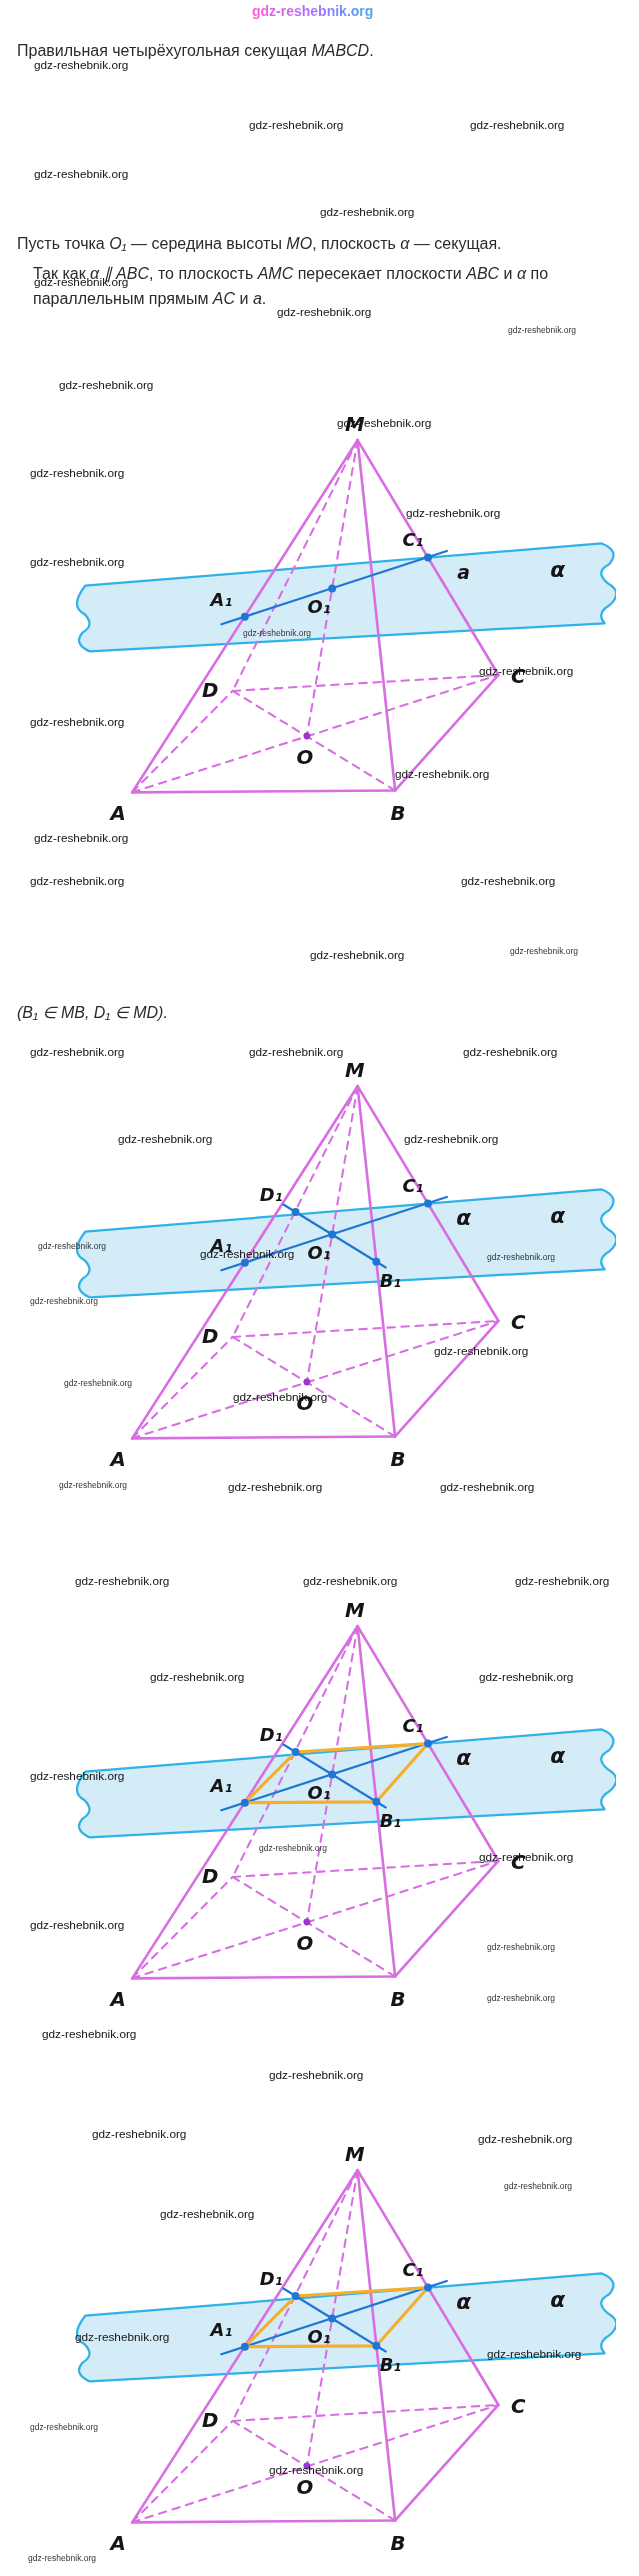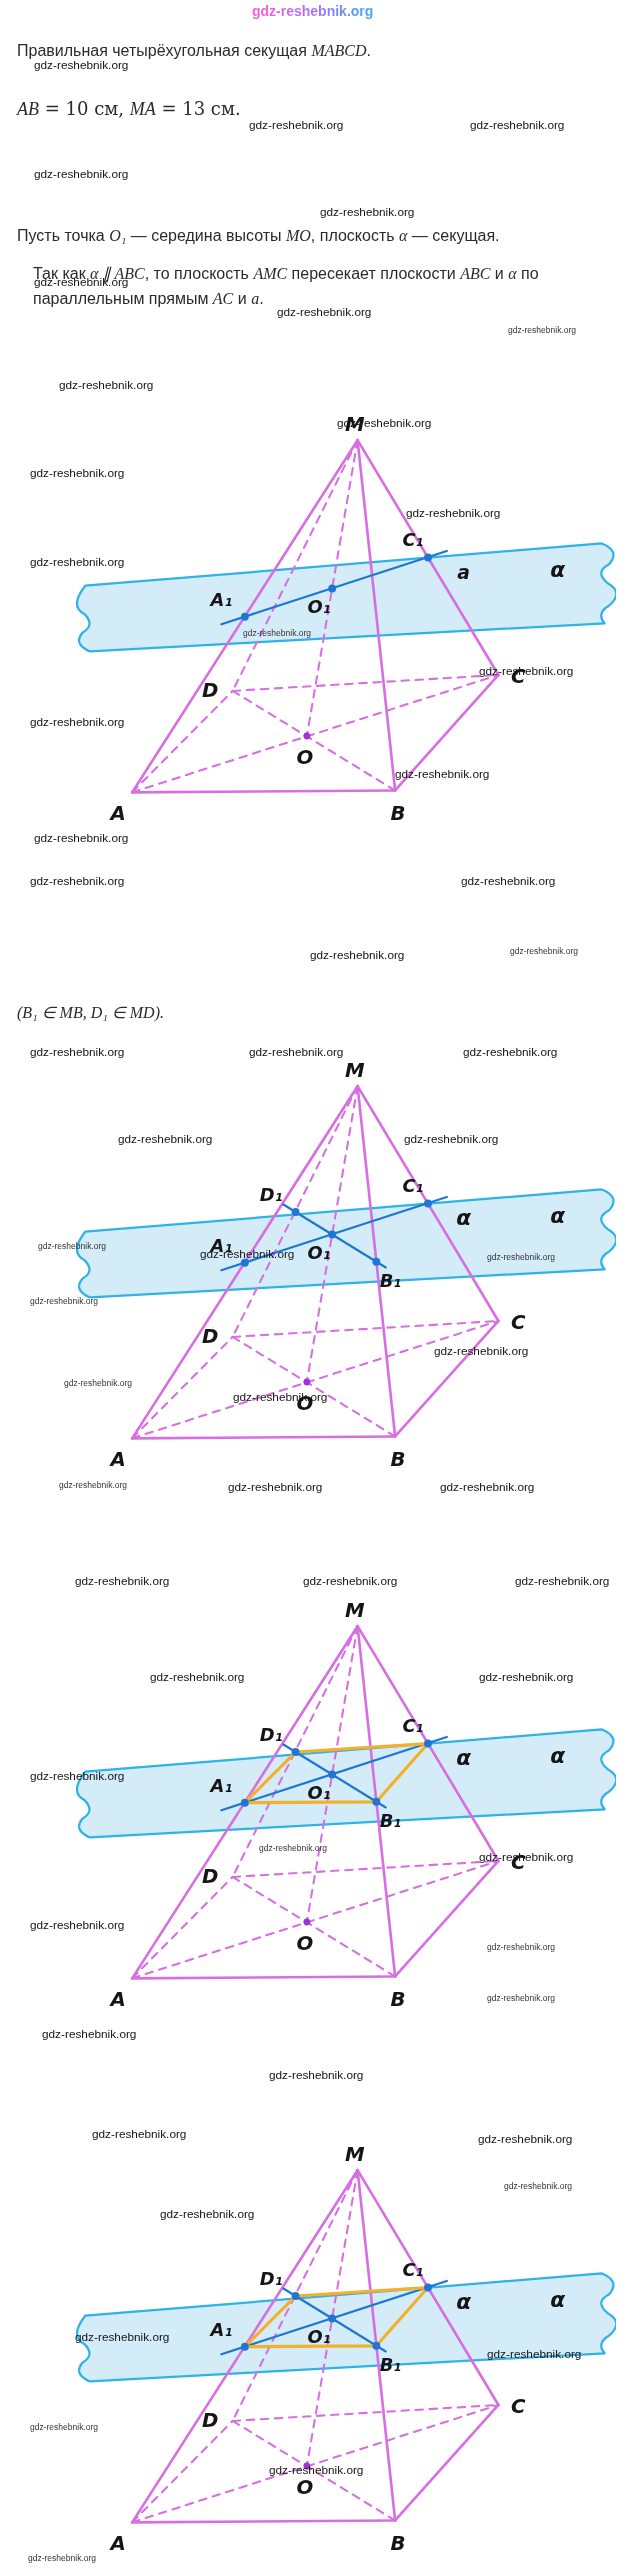--- a/index.html
+++ b/index.html
@@ -1,19 +1,19 @@
 <!DOCTYPE html>
 <html style="font-size:15px"><head>
 <meta charset="utf-8">
 <style>
   html,body{margin:0;padding:0;background:#fff;}
   #page{position:relative;width:639px;height:2576px;background:#fff;overflow:hidden;
         font-family:"Liberation Sans",sans-serif;color:#2b2b2b;}
   .para{position:absolute;font-size:16px;line-height:1.55;}
-  .m{font-family:Liberation Serif, serif;font-style:italic;}
+  .m{font-family:Liberation Sans, sans-serif;font-style:italic;}
   .mu{font-family:"DejaVu Serif","DejaVu Sans",serif;}
   .p2math{font-size:18px;}
   .green-bar{position:absolute;left:0;top:2085px;width:639px;background:#e4f7ec;
              padding:8.5px 17px;font-size:16px;box-sizing:border-box;}
   .wm{position:absolute;font-size:11.8px;color:#141414;white-space:nowrap;}
   .wm-sm{font-size:8.5px;color:#333;}
   .wm-top{font-size:14px;font-weight:bold;
           background:linear-gradient(90deg,#ff5bd0,#a96dff,#3fa9f5);
           -webkit-background-clip:text;background-clip:text;color:transparent;}
   .dwrap{position:absolute;}
@@ -30,24 +30,23 @@
   .lbl-alpha{font-size:23px;font-weight:600;}
   .lbl-a{font-size:20px;}
 </style>
 </head>
 <body>
 
 <div id="page">
 
   <p class="para" style="left:17px;top:22.6px;width:602px"><span>Правильная четырёхугольная секущая </span><span class="m">MABCD</span><span>.</span></p>
 
-  <p class="para p2math" style="left:17px;top:77px;width:602px"><span class="m">AB</span><span class="mu"> = 10 см, </span><span class="m">MA</span><span class="mu"> = 13 см.</span></p>
-
-
-  <p class="para" style="left:17px;top:208px;width:605px"><span>Пусть точка </span><span class="m">O₁</span><span> — середина высоты </span><span class="m">MO</span><span>, плоскость </span><span class="m">α</span><span> — секущая.</span></p>
+
+
+  <p class="para" style="left:17px;top:216px;width:605px"><span>Пусть точка </span><span class="m">O₁</span><span> — середина высоты </span><span class="m">MO</span><span>, плоскость </span><span class="m">α</span><span> — секущая.</span></p>
 
   <p class="para" style="left:33px;top:246px;width:526px"><span>Так как </span><span class="m">α ∥ ABC</span><span>, то плоскость </span><span class="m">AMC</span><span> пересекает плоскости </span><span class="m">ABC</span><span> и </span><span class="m">α</span><span> по параллельным прямым </span><span class="m">AC</span><span> и </span><span class="m">a</span><span>.</span></p>
 
 
   <div class="dwrap" style="left:23.5px;top:412px">
   <svg width="592" height="432" viewBox="0 0 630 460">
     <path class="band" d="M65 185 L615 140 q20 8 8 22 q-16 8 -2 20 q18 10 2 24 q-14 8 -5 19 L70 255 q-18 -8 -8 -20 q14 -8 2 -20 q-16 -8 1 -30 Z"></path>
     <g class="dash">
       <line x1="355" y1="30" x2="222" y2="297"></line>
           <line x1="115" y1="405" x2="222" y2="297"></line>

